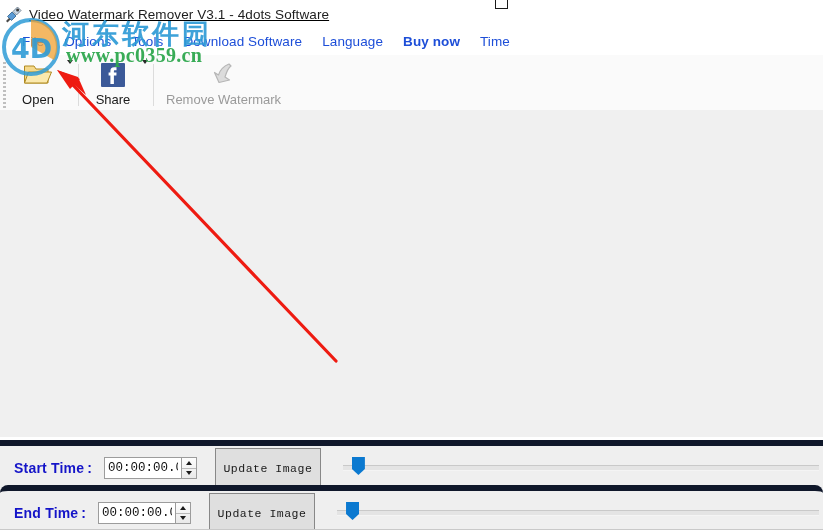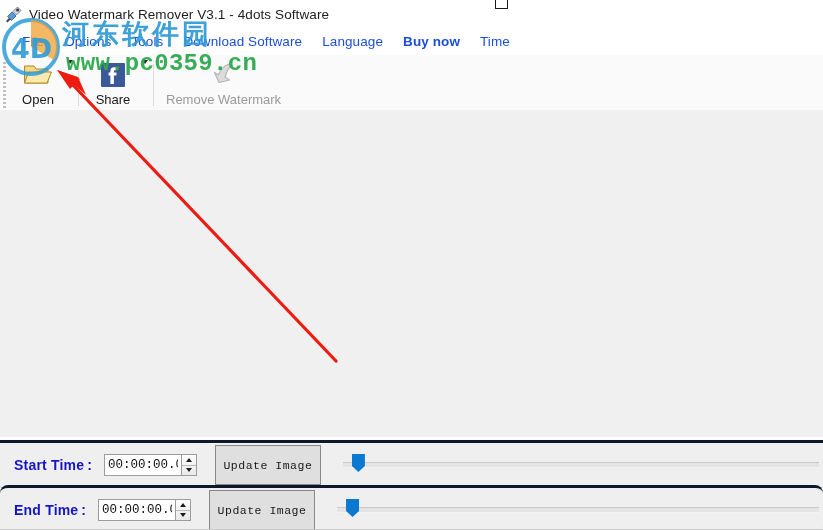--- a/index.html
+++ b/index.html
@@ -22,20 +22,21 @@
   }
 
   
   .titlebar {
     position: absolute;
     left: 0; top: 0;
     width: 823px; height: 28px;
     background: #ffffff;
     display: flex;
     align-items: center;
+    text-decoration: underline;
   }
   .title-icon {
     width: 18px; height: 18px;
     margin-left: 5px;
     position: relative;
     flex: none;
   }
   .title-text {
     font-size: 13.5px;
     color: #1d1d1d;
@@ -146,21 +147,21 @@
     background: #f0f0f0;
   }
 
   
   .timepanel {
     position: absolute;
     left: 0;
     width: 823px;
     height: 44px;
     background: #efefef;
-    border-top: 3px solid #0f172a;
+    border-top: 6px solid #0f172a;
     border-bottom: 1px solid #d9d9d9;
     display: flex;
     align-items: center;
   }
   #panel-start { top: 440px; }
   #panel-end   { top: 485px; border-radius: 8px; }
 
   .time-label {
     font-size: 14px;
     font-weight: bold;
@@ -287,27 +288,26 @@
     left: 62px; top: 16px;
     font-size: 27px;
     font-weight: bold;
     color: #2e9bd6;
     letter-spacing: 3px;
     font-family: "DejaVu Sans", sans-serif;
     opacity: .92;
   }
   .wm-url {
     left: 66px; top: 44px;
-    font-size: 24px;
+    font-size: 20px;
     font-weight: bold;
     color: #2fa84f;
-    font-family: Liberation Mono, monospace;
+    font-family: Liberation Serif, serif;
     letter-spacing: .3px;
     opacity: .95;
-    margin-top: 6px;
   }
 </style>
 </head>
 <body>
 
 <div id="app">
 
   <div class="titlebar">
     <div class="title-icon">
       <svg width="18" height="18" viewBox="0 0 18 18">

